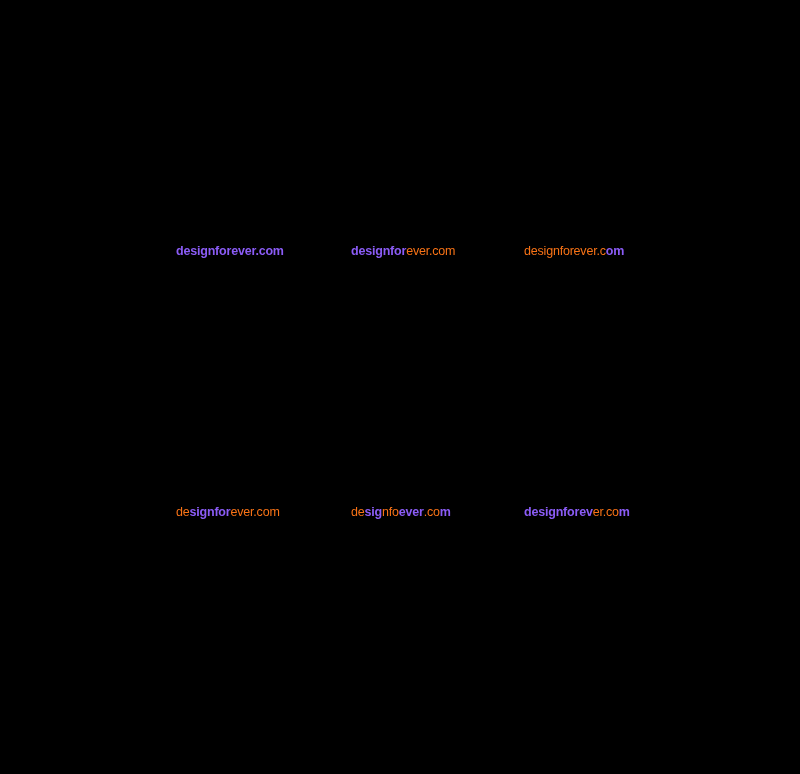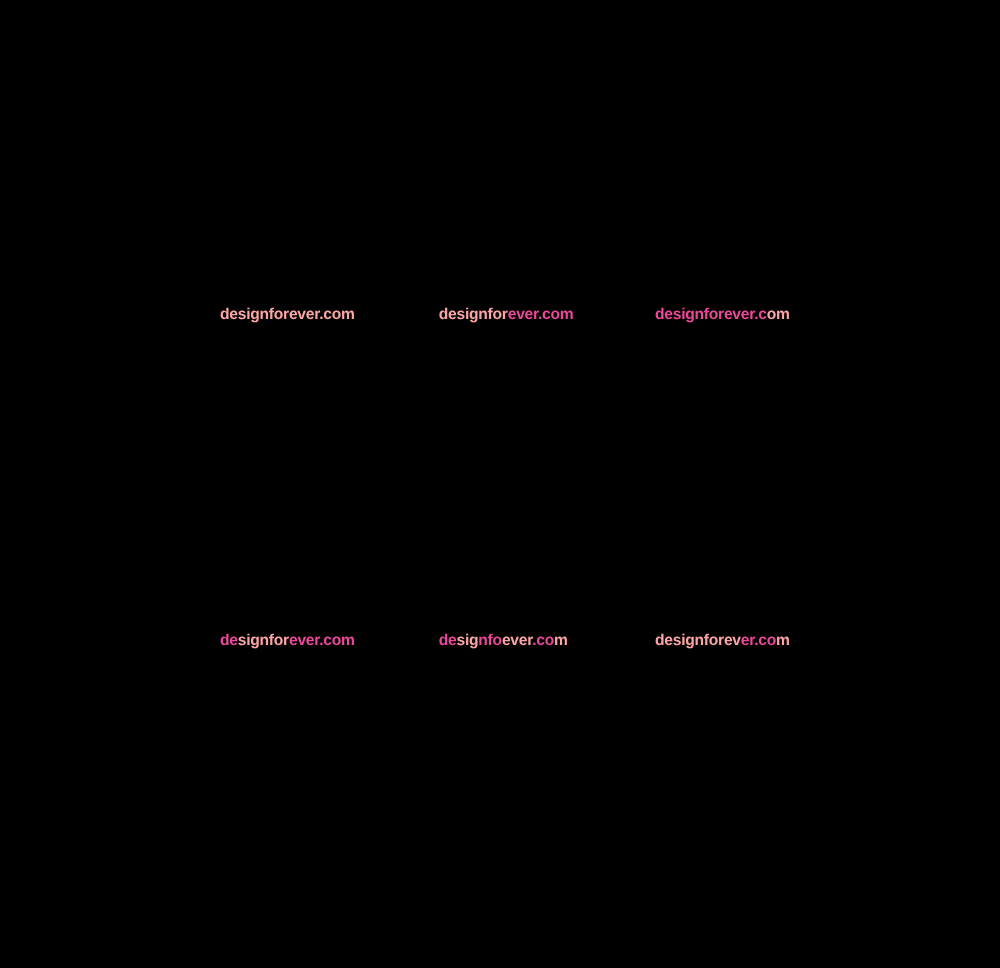--- a/index.html
+++ b/index.html
@@ -21,26 +21,26 @@
   }
   .wm {
     position: absolute;
     font-size: 12.5px;
     line-height: 13px;
     letter-spacing: -0.2px;
     white-space: nowrap;
     user-select: none;
   }
   .wm .seg-bright {
-    color: #fca5a5;
+    color: #8b5cf6;
     font-weight: 700;
   }
   .wm .seg-dim {
-    color: #ec4899;
-    font-weight: 700;
+    color: #f97316;
+    font-weight: 400;
   }
 </style>
 </head>
 <body>
 
 <div class="canvas">
   <div class="wm-layer" id="wm-layer">
       <div class="wm" style="left: 176px; top: 245px;"><span class="seg-bright">designforever.com</span></div>
       <div class="wm" style="left: 351px; top: 245px;"><span class="seg-bright">designfor</span><span class="seg-dim">ever.com</span></div>
       <div class="wm" style="left: 524px; top: 245px;"><span class="seg-dim">designforever.c</span><span class="seg-bright">om</span></div>

